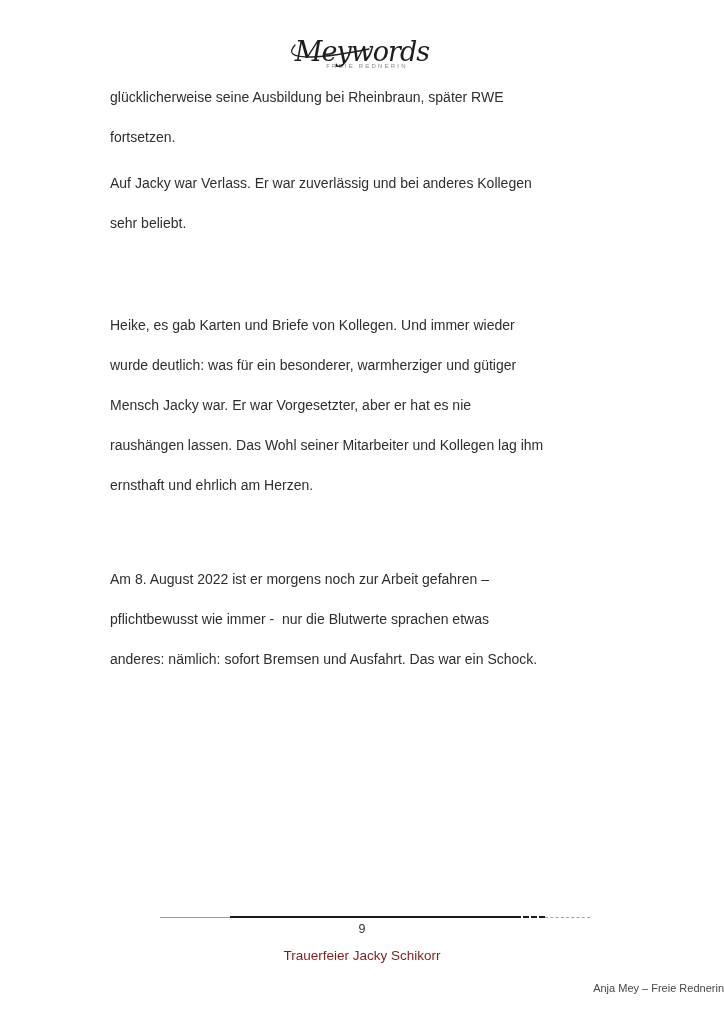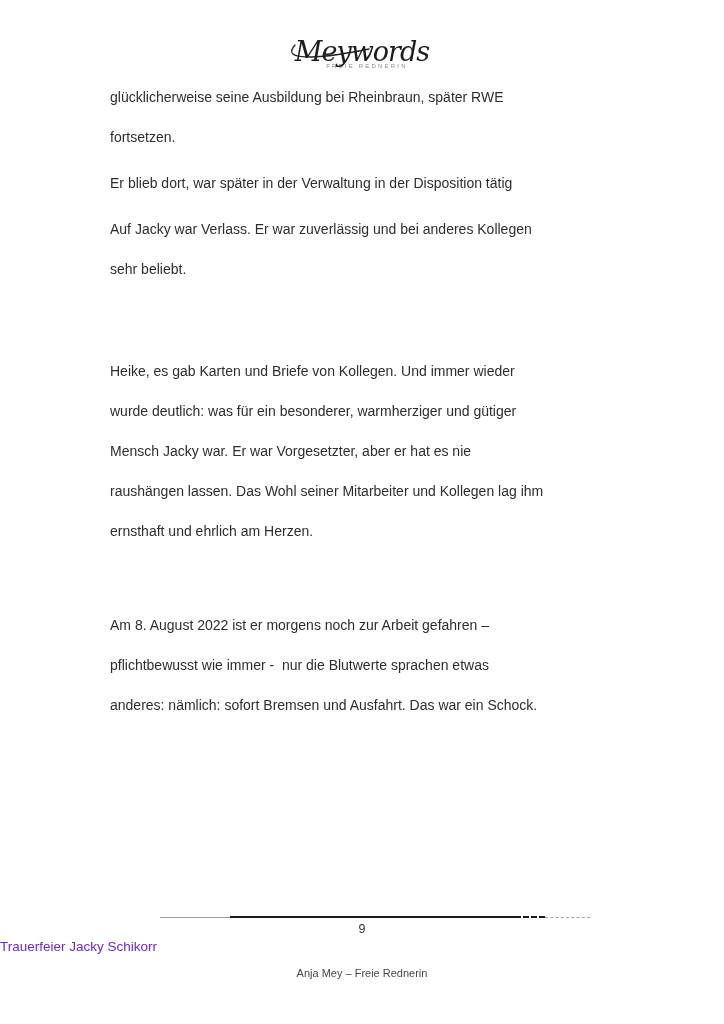--- a/index.html
+++ b/index.html
@@ -45,42 +45,41 @@
   .gap-b{height:48px;}
   
   .footer{position:absolute;top:904px;left:0;width:100%;}
   .rule{display:flex;align-items:flex-end;height:14px;margin-left:160px;width:430px;}
   .rule div{height:2px;}
   .rs1{width:70px;border-bottom:1px solid #9b9b9b;}
   .rs2{width:285px;border-bottom:2px solid #1b1b1b;}
   .rs3{width:30px;border-bottom:2px dashed #1b1b1b;}
   .rs4{width:45px;border-bottom:1px dashed #a3a3a3;}
   .page-num{text-align:center;font-size:12.5px;line-height:14px;color:#333;margin-top:4px;}
-  .f-title{font-size:13.5px;line-height:16px;color:#6d28d9;margin-top:3px;}
-  .f-sub{text-align:center;font-size:11px;line-height:13px;color:#474747;margin-top:12px;}
+  .f-title{text-align:center;font-size:13.5px;line-height:16px;color:#7f1d1d;margin-top:12px;}
+  .f-sub{text-align:right;font-size:11px;line-height:13px;color:#474747;margin-top:18px;}
 </style>
 </head>
 <body>
 
 <div class="page">
 
   <div class="logo-wrap">
     <div class="logo-inner">
       <span class="logo-script">Meywords</span>
       <svg class="logo-swash" width="92" height="16" viewBox="0 0 92 16">
         <path d="M8 1 C 1 9, 4 13, 24 13 C 44 12.5, 58 10, 82 5" stroke="#222222" stroke-width="1.3" fill="none" stroke-linecap="round"></path>
       </svg>
       <div class="logo-tagline">FREIE REDNERIN</div>
     </div>
   </div>
 
   <div class="body-text">
     <p class="para">glücklicherweise seine Ausbildung bei Rheinbraun, später RWE
 fortsetzen.</p>
-    <p class="para">Er blieb dort, war später in der Verwaltung in der Disposition tätig</p>
     <p class="para">Auf Jacky war Verlass. Er war zuverlässig und bei anderes Kollegen
 sehr beliebt.</p>
     <div class="gap-a"></div>
     <p class="para">Heike, es gab Karten und Briefe von Kollegen. Und immer wieder
 wurde deutlich: was für ein besonderer, warmherziger und gütiger
 Mensch Jacky war. Er war Vorgesetzter, aber er hat es nie
 raushängen lassen. Das Wohl seiner Mitarbeiter und Kollegen lag ihm
 ernsthaft und ehrlich am Herzen.</p>
     <div class="gap-b"></div>
     <p class="para">Am 8. August 2022 ist er morgens noch zur Arbeit gefahren –

